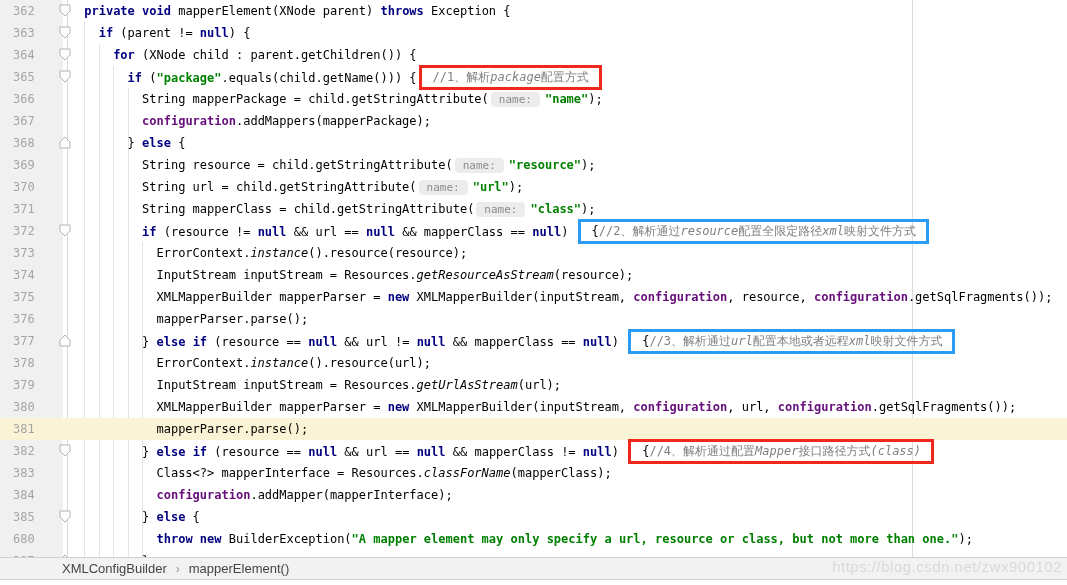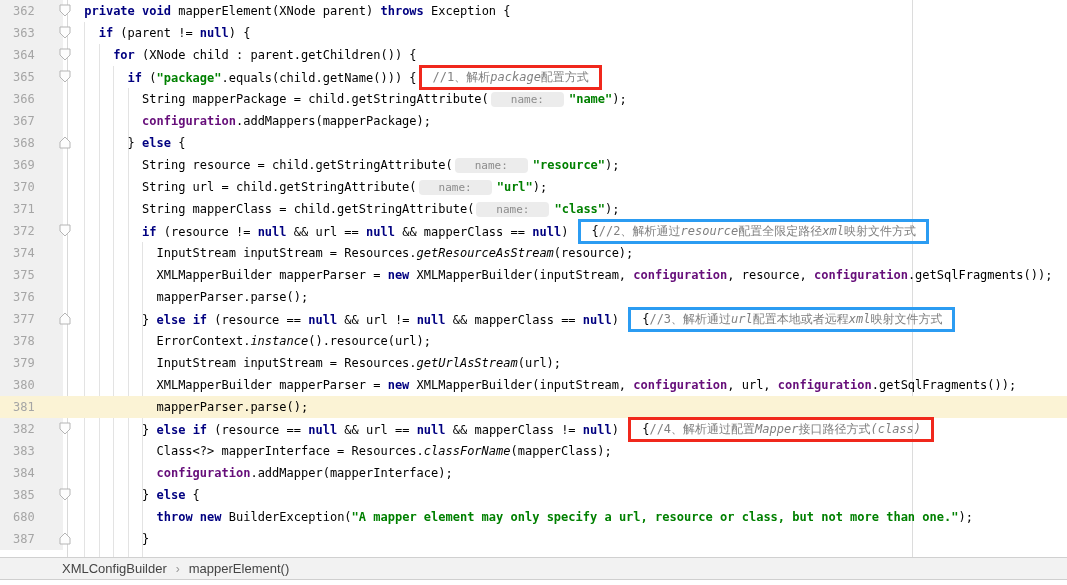--- a/index.html
+++ b/index.html
@@ -19,21 +19,21 @@
   .fold{width:14px;flex:0 0 14px;position:relative;}
   .fold svg{position:absolute;left:-4px;top:4px;}
   .code{flex:1;color:#000;}
   .c-kw{color:var(--kw);font-weight:bold;}
   .c-str{color:var(--str);font-weight:bold;}
   .c-field{color:var(--field);font-weight:bold;}
   .c-static{font-style:italic;}
   .c-cm{color:var(--cm);}
   .c-cmi{color:var(--cm);font-style:italic;}
   .hintpill{display:inline-block;background:var(--hintbg);color:var(--hintc);
-            border-radius:4px;padding:0 20px;margin:0 5px 0 2px;font-size:11px;line-height:15px;}
+            border-radius:4px;padding:0 8px;margin:0 5px 0 2px;font-size:11px;line-height:15px;}
   .ann{display:inline-block;margin-left:2px;padding:0 10px 0 11px;height:19px;line-height:19px;
        position:relative;top:-1px;}
   .ann-red{border:3px solid var(--redbox);}
   .ann-blue{border:3px solid var(--bluebox);}
   
   #crumbbar{position:absolute;left:0;top:557px;width:1067px;height:22px;background:#f2f2f2;
             border-top:1px solid #d0d0d0;box-sizing:border-box;display:flex;align-items:center;
             padding-left:62px;font-family:"Liberation Sans","DejaVu Sans",sans-serif;
             font-size:13px;color:#444;}
   .crumb-sep{color:#999;margin:0 9px;font-size:12px;}
@@ -71,20 +71,21 @@
         <div class="row"><div class="gut">367</div><div class="fold"></div><div class="code"><span>         </span><span class="c-field">configuration</span><span>.addMappers(mapperPackage);</span></div></div>
         <div class="row"><div class="gut">368</div><div class="fold"><svg width="12" height="13" viewBox="0 0 12 13">
               <path d="M6,1 L11,6 V12 H1 V6 Z" fill="#fdfdfd" stroke="#b5b5b5" stroke-width="1"></path>
             </svg></div><div class="code"><span>       } </span><span class="c-kw">else</span><span> {</span></div></div>
         <div class="row"><div class="gut">369</div><div class="fold"></div><div class="code"><span>         String resource = child.getStringAttribute(</span><span class="hintpill">name:</span><span class="c-str">"resource"</span><span>);</span></div></div>
         <div class="row"><div class="gut">370</div><div class="fold"></div><div class="code"><span>         String url = child.getStringAttribute(</span><span class="hintpill">name:</span><span class="c-str">"url"</span><span>);</span></div></div>
         <div class="row"><div class="gut">371</div><div class="fold"></div><div class="code"><span>         String mapperClass = child.getStringAttribute(</span><span class="hintpill">name:</span><span class="c-str">"class"</span><span>);</span></div></div>
         <div class="row"><div class="gut">372</div><div class="fold"><svg width="12" height="13" viewBox="0 0 12 13">
               <path d="M1,1 H11 V7 L6,12 L1,7 Z" fill="#fdfdfd" stroke="#b5b5b5" stroke-width="1"></path>
             </svg></div><div class="code"><span>         </span><span class="c-kw">if</span><span> (resource != </span><span class="c-kw">null</span><span> &amp;&amp; url == </span><span class="c-kw">null</span><span> &amp;&amp; mapperClass == </span><span class="c-kw">null</span><span>) </span><span class="ann ann-blue"><span>{</span><span class="c-cm">//2、解析通过</span><span class="c-cmi">resource</span><span class="c-cm">配置全限定路径</span><span class="c-cmi">xml</span><span class="c-cm">映射文件方式</span></span></div></div>
+        <div class="row"><div class="gut">373</div><div class="fold"></div><div class="code"><span>           ErrorContext.</span><span class="c-static">instance</span><span>().resource(resource);</span></div></div>
         <div class="row"><div class="gut">374</div><div class="fold"></div><div class="code"><span>           InputStream inputStream = Resources.</span><span class="c-static">getResourceAsStream</span><span>(resource);</span></div></div>
         <div class="row"><div class="gut">375</div><div class="fold"></div><div class="code"><span>           XMLMapperBuilder mapperParser = </span><span class="c-kw">new</span><span> XMLMapperBuilder(inputStream, </span><span class="c-field">configuration</span><span>, resource, </span><span class="c-field">configuration</span><span>.getSqlFragments());</span></div></div>
         <div class="row"><div class="gut">376</div><div class="fold"></div><div class="code"><span>           mapperParser.parse();</span></div></div>
         <div class="row"><div class="gut">377</div><div class="fold"><svg width="12" height="13" viewBox="0 0 12 13">
               <path d="M6,1 L11,6 V12 H1 V6 Z" fill="#fdfdfd" stroke="#b5b5b5" stroke-width="1"></path>
             </svg></div><div class="code"><span>         } </span><span class="c-kw">else</span><span> </span><span class="c-kw">if</span><span> (resource == </span><span class="c-kw">null</span><span> &amp;&amp; url != </span><span class="c-kw">null</span><span> &amp;&amp; mapperClass == </span><span class="c-kw">null</span><span>) </span><span class="ann ann-blue"><span>{</span><span class="c-cm">//3、解析通过</span><span class="c-cmi">url</span><span class="c-cm">配置本地或者远程</span><span class="c-cmi">xml</span><span class="c-cm">映射文件方式</span></span></div></div>
         <div class="row"><div class="gut">378</div><div class="fold"></div><div class="code"><span>           ErrorContext.</span><span class="c-static">instance</span><span>().resource(url);</span></div></div>
         <div class="row"><div class="gut">379</div><div class="fold"></div><div class="code"><span>           InputStream inputStream = Resources.</span><span class="c-static">getUrlAsStream</span><span>(url);</span></div></div>
         <div class="row"><div class="gut">380</div><div class="fold"></div><div class="code"><span>           XMLMapperBuilder mapperParser = </span><span class="c-kw">new</span><span> XMLMapperBuilder(inputStream, </span><span class="c-field">configuration</span><span>, url, </span><span class="c-field">configuration</span><span>.getSqlFragments());</span></div></div>
         <div class="row hl"><div class="gut">381</div><div class="fold"></div><div class="code"><span>           mapperParser.parse();</span></div></div>
@@ -102,13 +103,14 @@
             </svg></div><div class="code"><span>         }</span></div></div>
       </div>
   </div>
 
   <div id="crumbbar">
     <span>XMLConfigBuilder</span>
     <span class="crumb-sep">›</span>
     <span>mapperElement()</span>
   </div>
   <div id="bottomstrip"></div>
+  <div id="watermark">https://blog.csdn.net/zwx900102</div>
 </div>
 
 </body></html>

